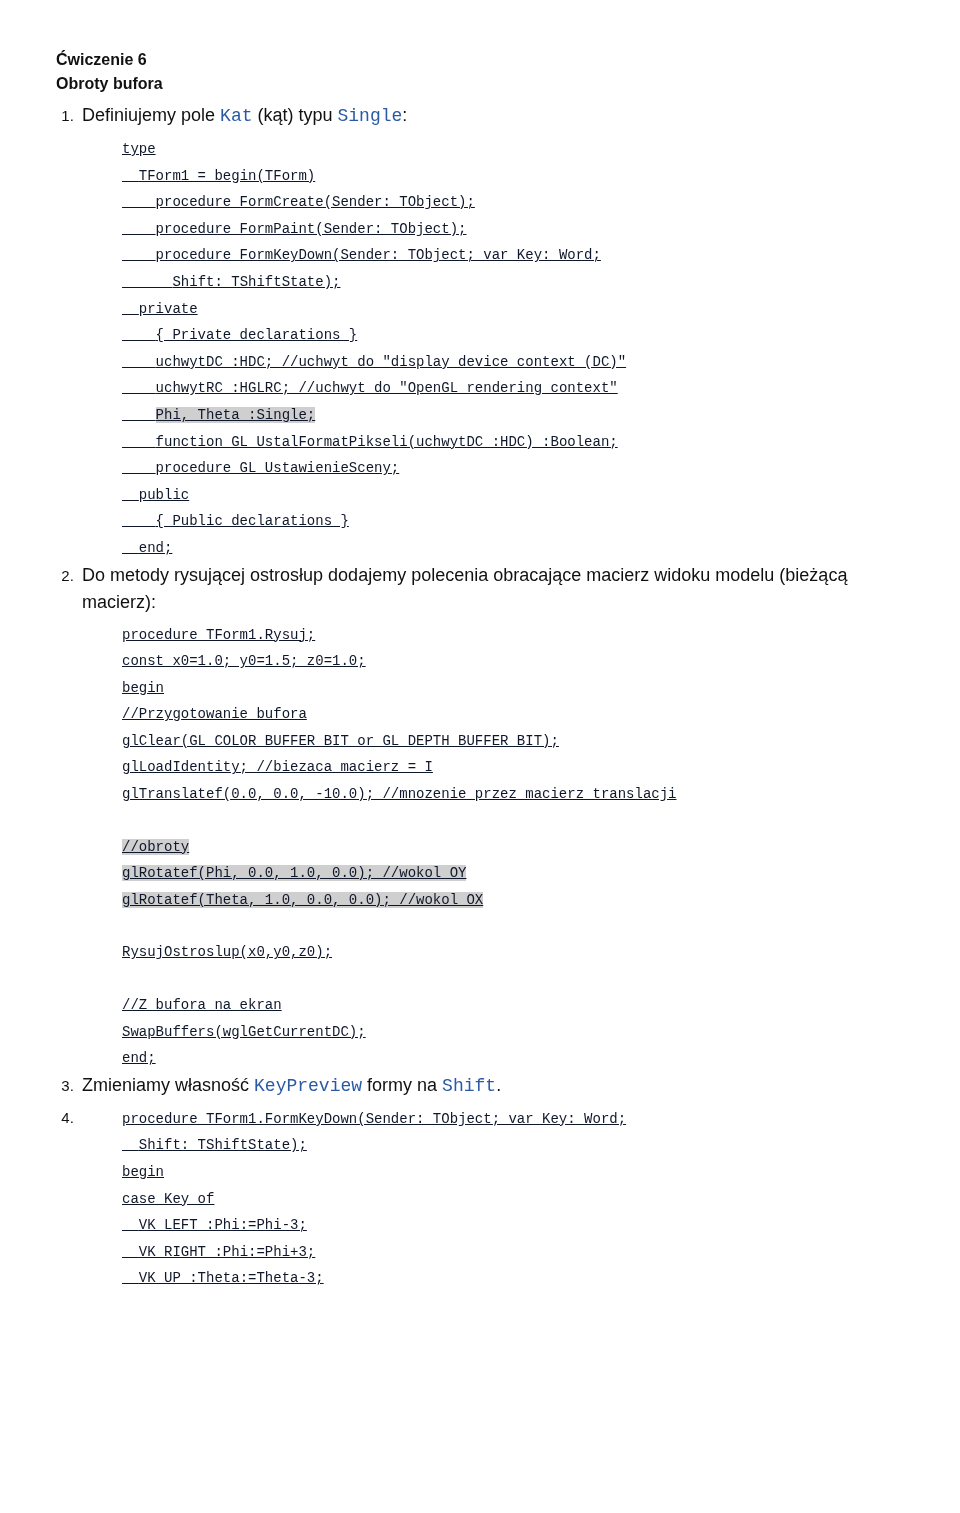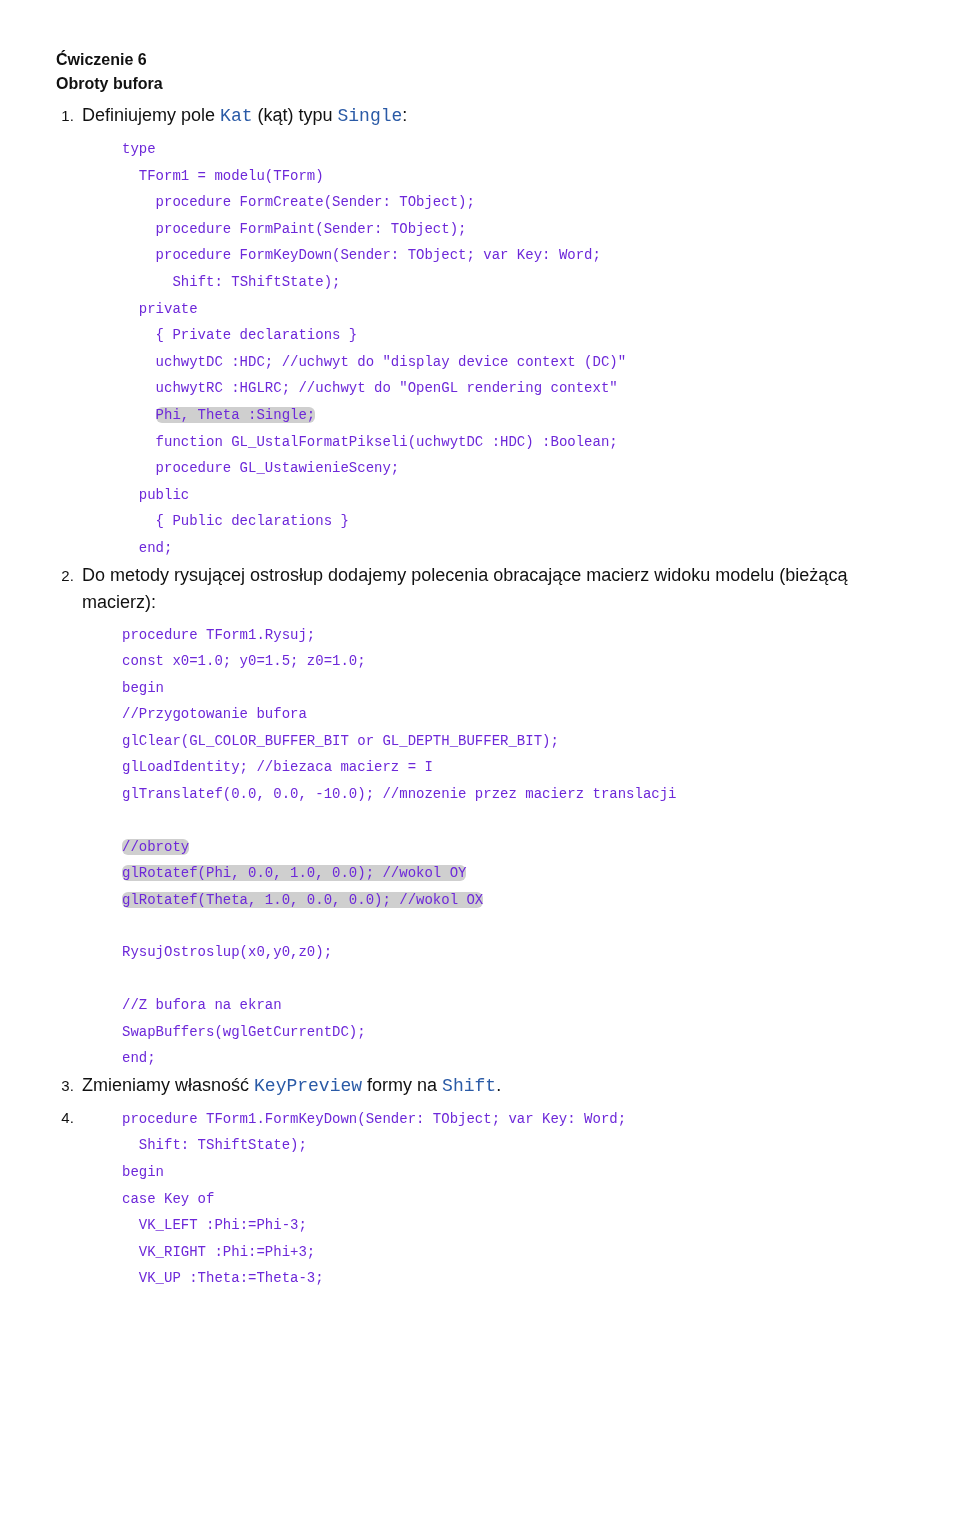--- a/index.html
+++ b/index.html
@@ -24,46 +24,47 @@
     margin-bottom: 0;
     padding-left: 4px;
   }
   .li-text {
     font-family: Arial, Helvetica, sans-serif;
     font-size: 18px;
   }
   .code {
     font-family: "Courier New", Courier, monospace;
     font-size: 14px;
-    color: #6d28d9;
+    color: #0f172a;
     white-space: pre;
     line-height: 1.9;
+    text-decoration: underline;
   }
   .code-block {
     margin: 6px 0 0 40px;
   }
   .inline-code {
     font-family: "Courier New", Courier, monospace;
     color: #2a5aa6;
   }
-  .hl { background: #cfcfcf; border-radius: 6px; }
+  .hl { background: #cfcfcf; }
   .extra-blank { height: 26px; }
 </style>
 </head>
 <body>
 
 <div class="heading-bold">Ćwiczenie 6</div>
 <div class="heading-bold">Obroty bufora</div>
 
 <ol class="main-list">
   <li>
     <span class="li-text">Definiujemy pole <span class="inline-code">Kat</span> (kąt) typu <span class="inline-code">Single</span>:</span>
     <div class="code-block">
         <div class="code"><span>type</span></div>
-        <div class="code">  <span>TForm1 = modelu(TForm)</span></div>
+        <div class="code">  <span>TForm1 = begin(TForm)</span></div>
         <div class="code">    <span>procedure FormCreate(Sender: TObject);</span></div>
         <div class="code">    <span>procedure FormPaint(Sender: TObject);</span></div>
         <div class="code">    <span>procedure FormKeyDown(Sender: TObject; var Key: Word;</span></div>
         <div class="code">      <span>Shift: TShiftState);</span></div>
         <div class="code">  <span>private</span></div>
         <div class="code">    <span>{ Private declarations }</span></div>
         <div class="code">    <span>uchwytDC :HDC; //uchwyt do "display device context (DC)"</span></div>
         <div class="code">    <span>uchwytRC :HGLRC; //uchwyt do "OpenGL rendering context"</span></div>
         <div class="code">    <span class="hl">Phi, Theta :Single;</span></div>
         <div class="code">    <span>function GL_UstalFormatPikseli(uchwytDC :HDC) :Boolean;</span></div>

